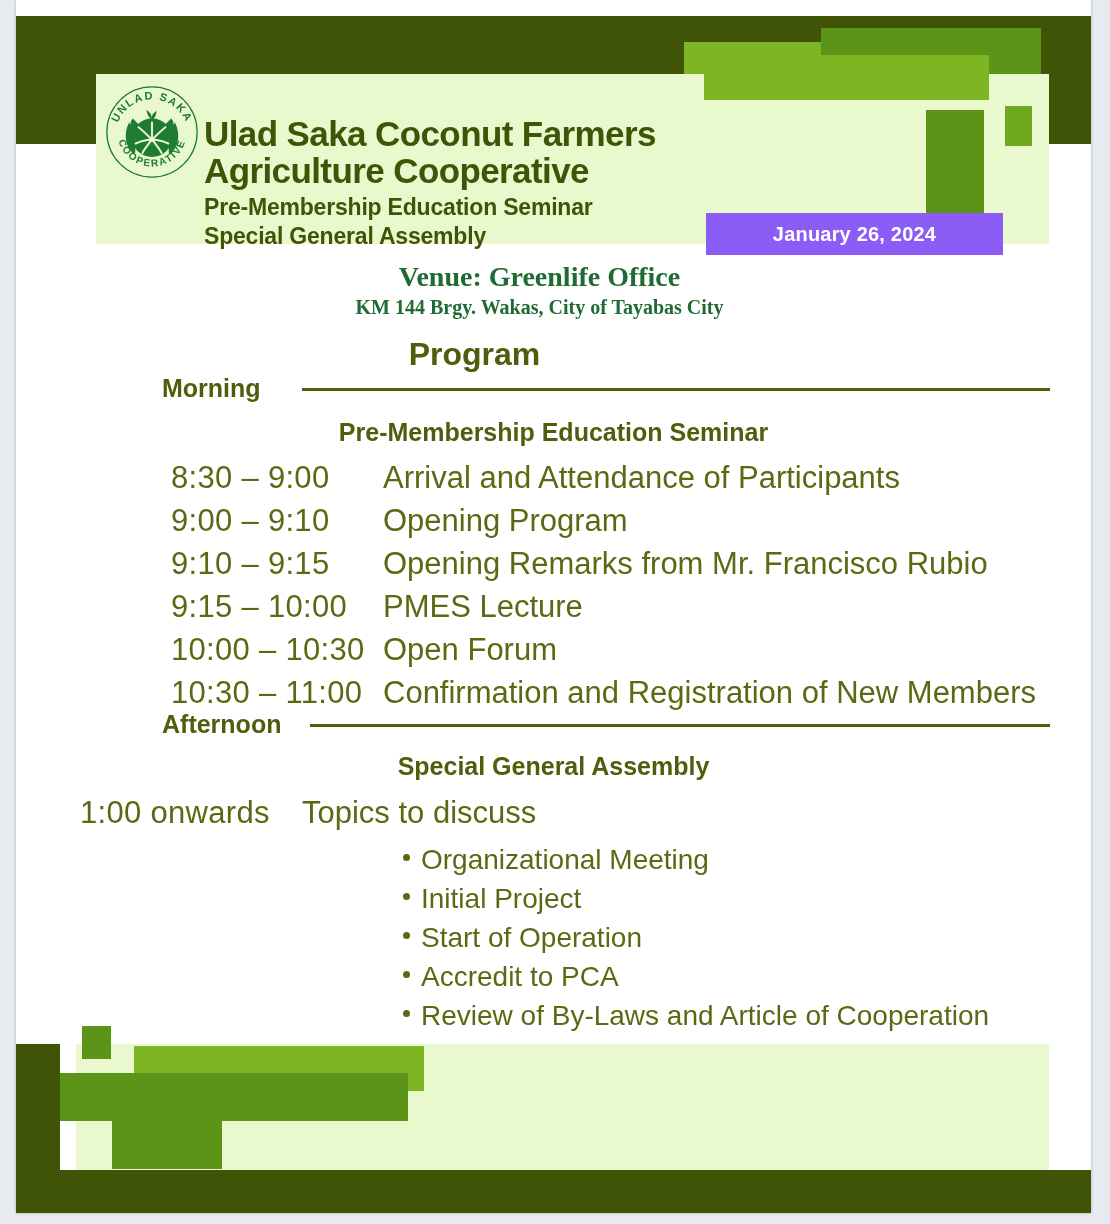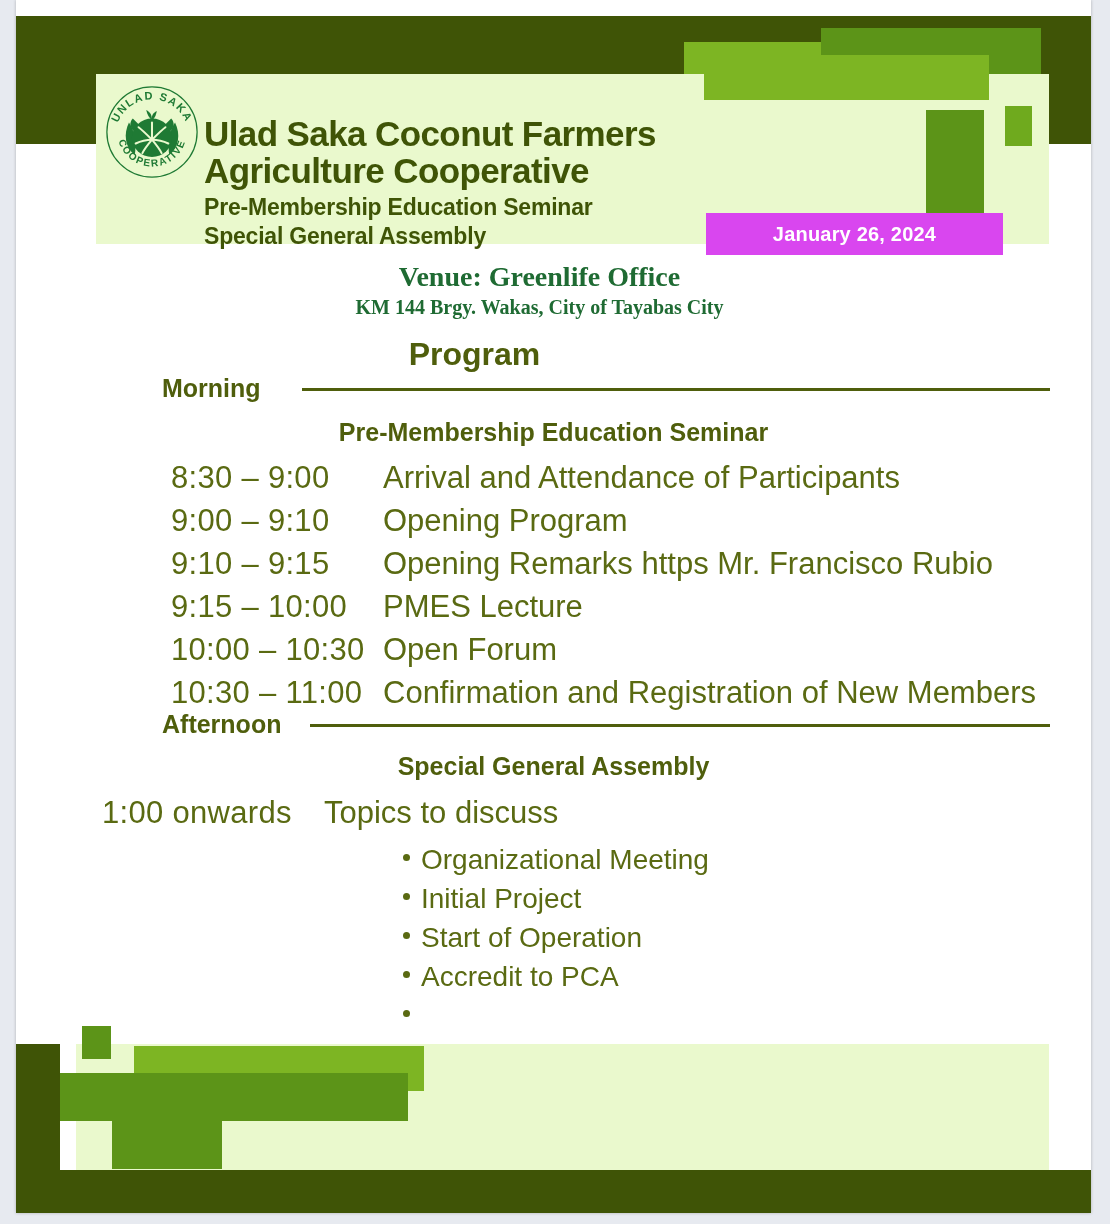--- a/index.html
+++ b/index.html
@@ -46,21 +46,21 @@
     font-size:23px;line-height:29px;margin-top:4px;letter-spacing:-.2px;
   }
   
   #dec-top-bright-over{position:absolute;left:688px;top:55px;width:285px;height:45px;background:#7db523;}
   #dec-head-mid-rect{position:absolute;left:910px;top:110px;width:58px;height:108px;background:#5c9418;}
   #dec-head-sq{position:absolute;left:989px;top:106px;width:27px;height:40px;background:#6faa1e;}
 
   
   #date-badge{
     position:absolute;left:690px;top:213px;width:297px;height:42px;
-    background:#d946ef;color:#ffffff;
+    background:#8b5cf6;color:#ffffff;
     font-size:20px;font-weight:bold;
     display:flex;align-items:center;justify-content:center;
     letter-spacing:.2px;
   }
 
   
   #venue{
     position:absolute;left:0;top:262px;width:1047px;text-align:center;
     font-family:"Liberation Serif", serif;
     color:#1f6b33;font-weight:bold;
@@ -108,21 +108,21 @@
     flex:0 0 auto;
     letter-spacing:.3px;
   }
   .sched-desc{flex:1 1 auto;padding-left:12px;}
 
   
   #afternoon-line{
     position:absolute;top:795px;left:0;width:1075px;
     display:flex;align-items:baseline;color:#5a6a12;font-size:31px;
   }
-  #afternoon-line .sched-time{padding-left:86px;width:210px;}
+  #afternoon-line .sched-time{padding-left:64px;width:210px;}
 
   
   #topics{
     position:absolute;left:365px;top:840px;width:700px;
     color:#5a6a12;font-size:28px;line-height:39px;
   }
   #topics ul{margin:0;padding:0 0 0 22px;list-style:none;}
   #topics li{position:relative;padding-left:18px;}
   #topics li .dot{
     position:absolute;left:0;top:14px;width:7px;height:7px;border-radius:50%;
@@ -225,21 +225,21 @@
     <div class="sched-line">
       <span class="sched-time">8:30 – 9:00</span>
       <span class="sched-desc">Arrival and Attendance of Participants</span>
     </div>
     <div class="sched-line">
       <span class="sched-time">9:00 – 9:10</span>
       <span class="sched-desc">Opening  Program</span>
     </div>
     <div class="sched-line">
       <span class="sched-time">9:10  – 9:15</span>
-      <span class="sched-desc">Opening  Remarks https Mr. Francisco Rubio</span>
+      <span class="sched-desc">Opening  Remarks from Mr. Francisco Rubio</span>
     </div>
     <div class="sched-line">
       <span class="sched-time">9:15  – 10:00</span>
       <span class="sched-desc">PMES Lecture</span>
     </div>
     <div class="sched-line">
       <span class="sched-time">10:00 – 10:30</span>
       <span class="sched-desc">Open Forum</span>
     </div>
     <div class="sched-line">
@@ -258,21 +258,21 @@
     <span class="sched-time">1:00 onwards</span>
     <span class="sched-desc">Topics to discuss</span>
   </div>
 
   <div id="topics">
     <ul>
       <li><span class="dot"></span><span>Organizational Meeting</span></li>
       <li><span class="dot"></span><span>Initial Project</span></li>
       <li><span class="dot"></span><span>Start of Operation</span></li>
       <li><span class="dot"></span><span>Accredit to PCA</span></li>
-      <li><span class="dot"></span></li>
+      <li><span class="dot"></span><span>Review of By-Laws and Article of Cooperation</span></li>
     </ul>
   </div>
 
   <div id="footer-box"></div>
   <div class="dec" id="dec-bot-dark"></div>
   <div class="dec" id="dec-bot-sq"></div>
   <div class="dec" id="dec-bot-bright"></div>
   <div class="dec" id="dec-bot-mid-1"></div>
   <div class="dec" id="dec-bot-mid-2"></div>
 

